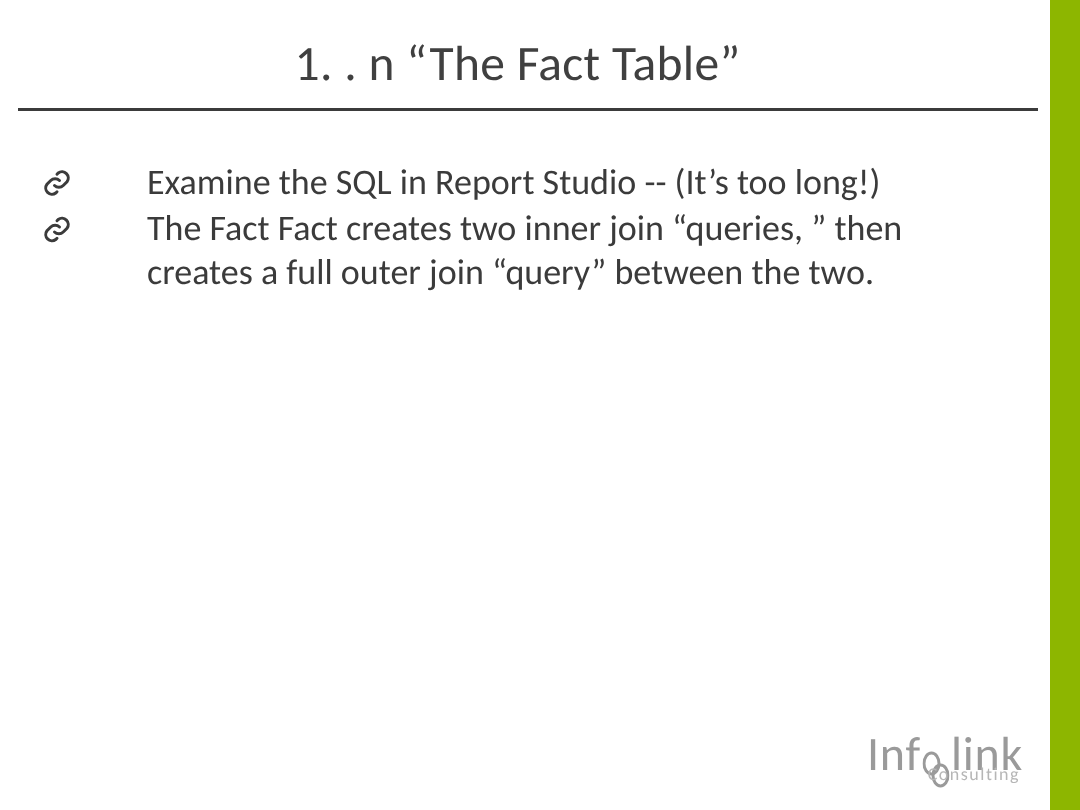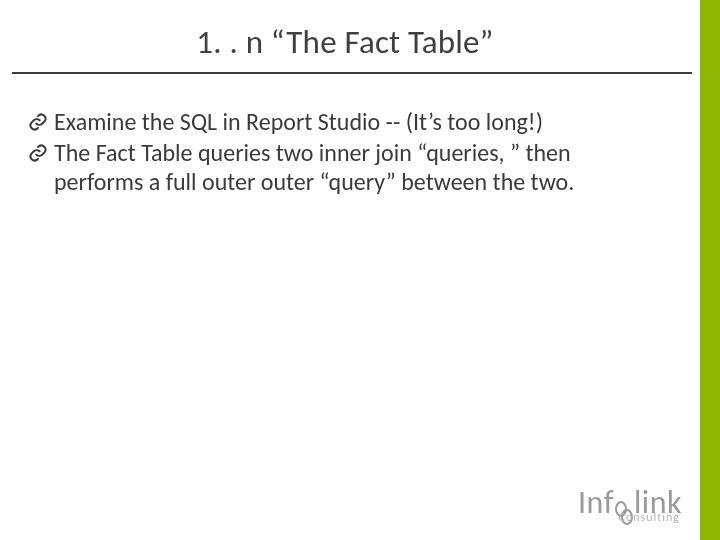--- a/index.html
+++ b/index.html
@@ -65,20 +65,21 @@
   }
   .bullet .icon {
     flex: 0 0 26px;
     display: flex;
     align-items: center;
     justify-content: flex-start;
     margin-top: 4px;
   }
   .bullet .text {
     flex: 1;
+    margin-left: 44px;
   }
   .underline {
   }
   .logo {
     position: absolute;
     right: 38px;
     bottom: 18px;
     display: flex;
     align-items: center;
     color: #9a9a9a;
@@ -133,21 +134,21 @@
     </div>
 
     <div class="bullet">
       <span class="icon">
         <svg width="20" height="20" viewBox="0 0 24 24" fill="none" stroke="#3b3b3b" stroke-width="2.4" stroke-linecap="round">
           <path d="M10 14a5 5 0 0 0 7 0l3-3a5 5 0 0 0-7-7l-1 1"></path>
           <path d="M14 10a5 5 0 0 0-7 0l-3 3a5 5 0 0 0 7 7l1-1"></path>
         </svg>
       </span>
       <span class="text">
-        <span>The Fact Table queries two </span><span class="underline">inner join</span><span> “queries, ” then performs a full outer outer “query” between the two.</span>
+        <span>The Fact Fact creates two </span><span class="underline">inner join</span><span> “queries, ” then creates a full outer join “query” between the two.</span>
       </span>
     </div>
 
   </div>
 
   <div class="logo">
     <div class="logo-wrap">
       <div class="logo-main">
         <span>Inf</span>
         <span class="logo-loop">

